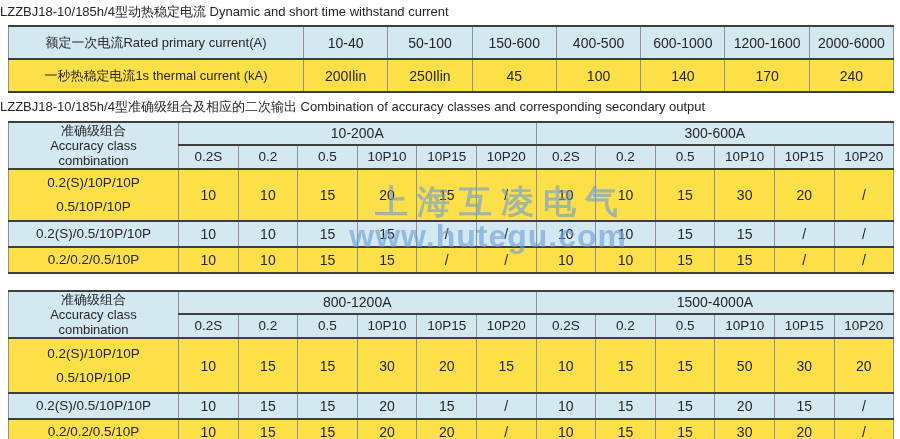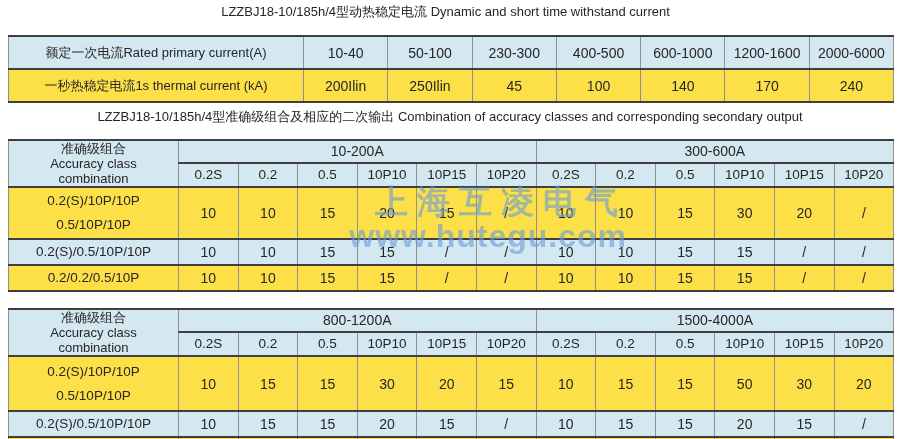--- a/index.html
+++ b/index.html
@@ -5,22 +5,22 @@
   *{margin:0;padding:0;box-sizing:border-box}
   html,body{width:900px;height:439px}
   body{
     background:#fff;
     font-family:"Liberation Sans","DejaVu Sans",sans-serif;
     color:var(--text,#262626);
     position:relative;
     overflow:hidden;
   }
   .title{font-size:13px;line-height:16px;white-space:nowrap}
-  #title1{text-align:center;padding:4px 9px 15px 0}
-  #title2{text-align:center;padding:6px 0 14px 0}
+  #title1{text-align:left;padding:4px 9px 5px 0}
+  #title2{padding:6px 0 6px 0}
 
   table{border-collapse:collapse;margin-left:8px;width:885px;table-layout:fixed}
   td{
     border-left:1px solid var(--bl,#909090);
     border-right:1px solid var(--bl,#909090);
     border-top:2px solid var(--bd,#3f3f3f);
     border-bottom:2px solid var(--bd,#3f3f3f);
     text-align:center;vertical-align:middle;
     font-size:14px;padding:0 2px;
     background:#fff;
@@ -70,21 +70,21 @@
       <col class="c-val">
       <col class="c-val">
       <col class="c-val">
       <col class="c-val">
     </colgroup>
     <tbody>
       <tr class="blue">
         <td class="lbl">额定一次电流Rated primary current(A)</td>
         <td>10-40</td>
         <td>50-100</td>
-        <td>230-300</td>
+        <td>150-600</td>
         <td>400-500</td>
         <td>600-1000</td>
         <td>1200-1600</td>
         <td>2000-6000</td>
       </tr>
       <tr class="white">
         <td class="lbl">一秒热稳定电流1s thermal current (kA)</td>
         <td>200Ilin</td>
         <td>250Ilin</td>
         <td>45</td>

